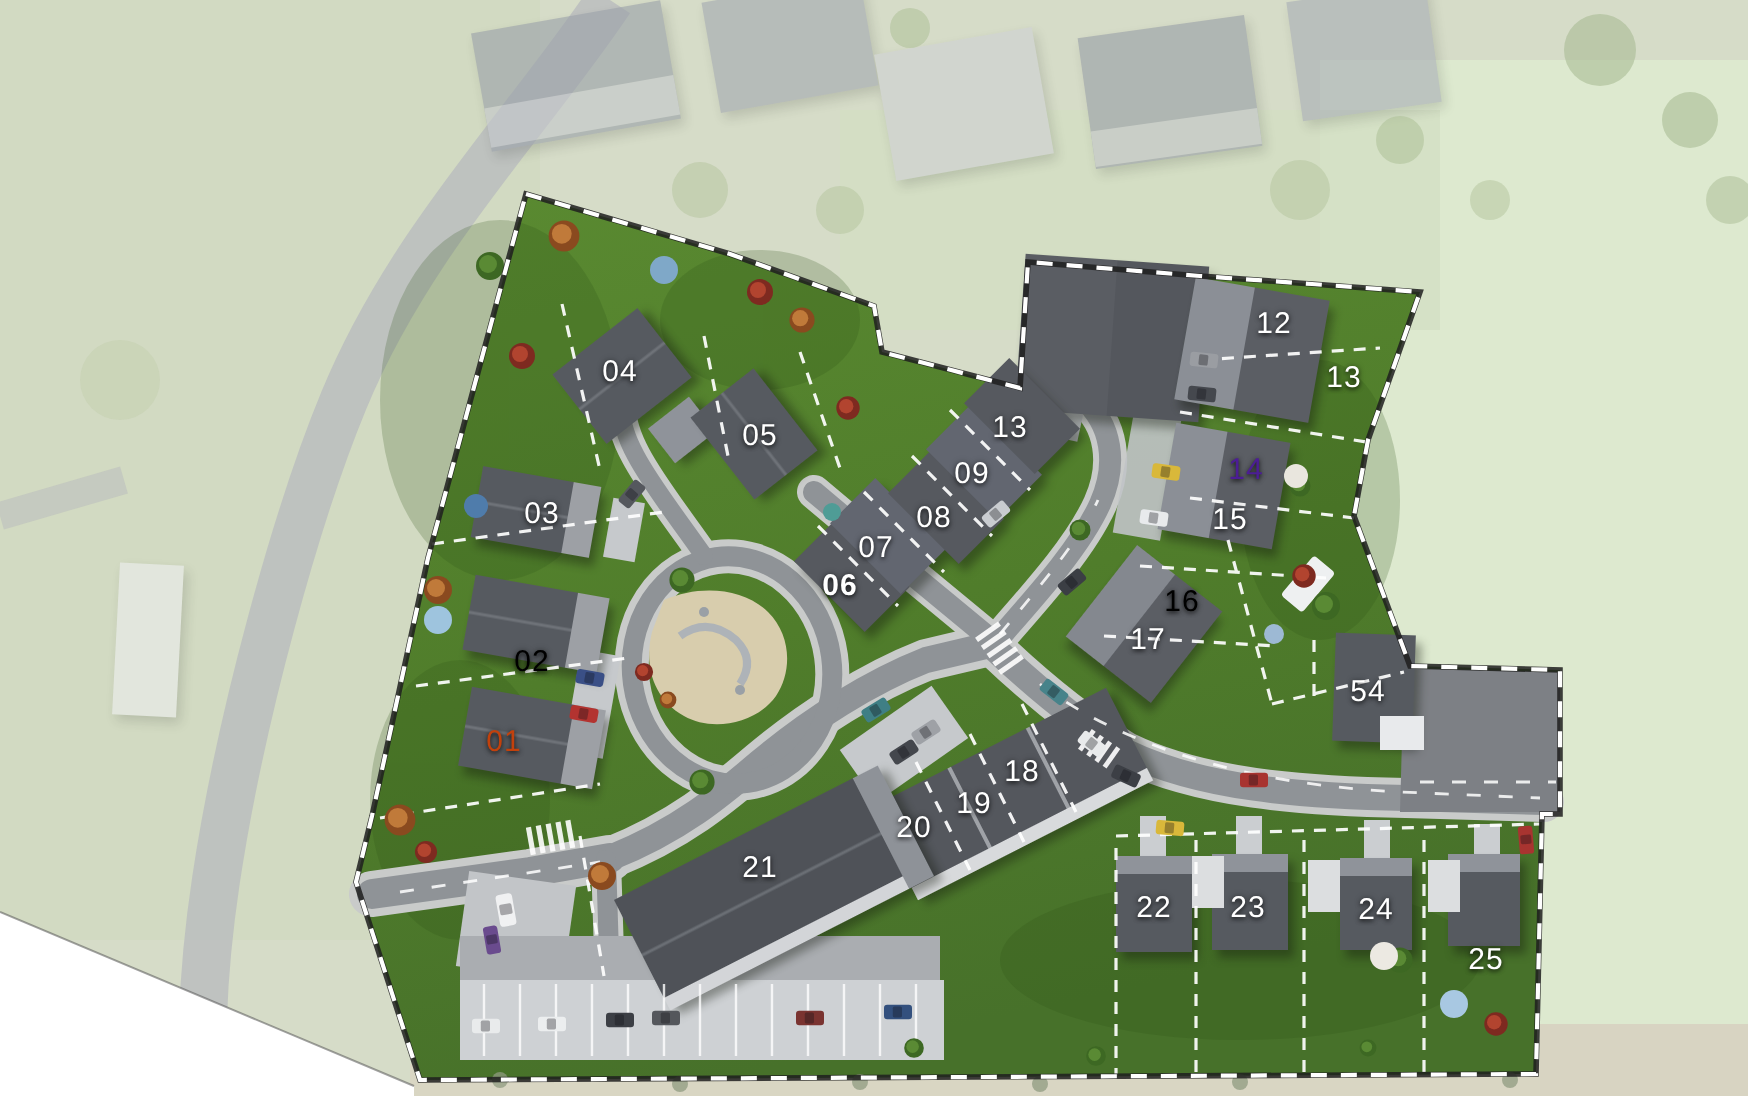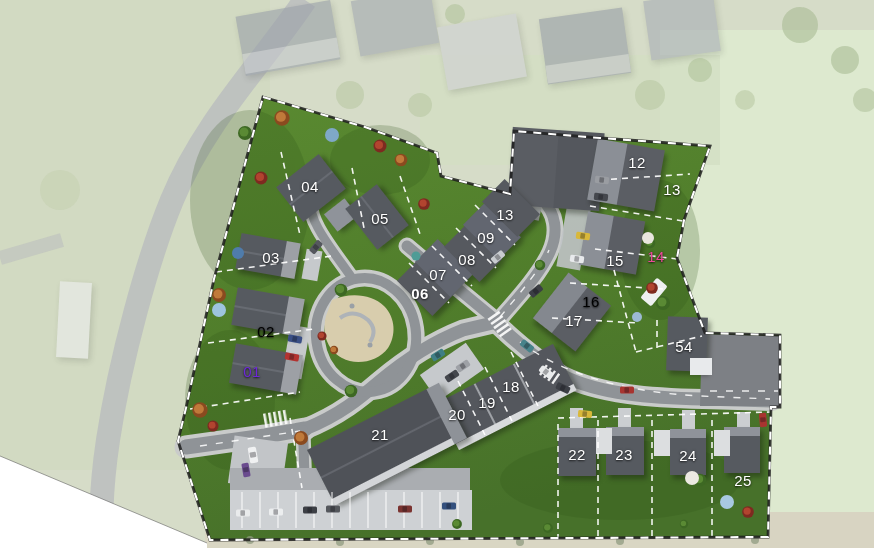--- a/index.html
+++ b/index.html
@@ -392,33 +392,33 @@
     <path d="M263,97 L365,127 L437,153 L441,176 L510,194 L514,131 L600,138 L656,142 L710,146 L684,220 L677,258 L705,333 L780,335 L780,407 L771,407 L768,537 L210,540 L178,441 L186,408 L214,279 Z" stroke="#ffffff" stroke-width="2.1" stroke-dasharray="8 7"></path>
   </g>
 
   <g>
     <polygon points="0,456 207,543 207,548 0,548" fill="#ffffff"></polygon>
     <line x1="0" y1="456" x2="207" y2="543" stroke="#555" stroke-width="1" opacity=".55"></line>
   </g>
 </svg>
 
 <div id="plot-labels">
-      <div class="plot-label" style="left: 252px; top: 371px; color: #6d28d9;">01</div>
+      <div class="plot-label" style="left: 252px; top: 371px; color: #c2410c;">01</div>
       <div class="plot-label" style="left: 266px; top: 331px; color: #000000;">02</div>
       <div class="plot-label" style="left: 271px; top: 257px; color: rgb(255, 255, 255);">03</div>
       <div class="plot-label" style="left: 310px; top: 186px; color: rgb(255, 255, 255);">04</div>
       <div class="plot-label" style="left: 380px; top: 218px; color: rgb(255, 255, 255);">05</div>
       <div class="plot-label" style="left: 420px; top: 293px; color: rgb(255, 255, 255); font-weight: bold;">06</div>
       <div class="plot-label" style="left: 438px; top: 274px; color: rgb(255, 255, 255);">07</div>
       <div class="plot-label" style="left: 467px; top: 259px; color: rgb(255, 255, 255);">08</div>
       <div class="plot-label" style="left: 486px; top: 237px; color: rgb(255, 255, 255);">09</div>
       <div class="plot-label" style="left: 505px; top: 214px; color: rgb(255, 255, 255);">13</div>
       <div class="plot-label" style="left: 637px; top: 162px; color: rgb(255, 255, 255);">12</div>
       <div class="plot-label" style="left: 634px; top: 189px; color: rgb(255, 255, 255); margin-left: 38px;">13</div>
-      <div class="plot-label" style="left: 656px; top: 235px; color: #ec4899; margin-top: 21px;">14</div>
+      <div class="plot-label" style="left: 623px; top: 235px; color: #4c1d95;">14</div>
       <div class="plot-label" style="left: 615px; top: 260px; color: rgb(255, 255, 255);">15</div>
       <div class="plot-label" style="left: 591px; top: 301px; color: #000000;">16</div>
       <div class="plot-label" style="left: 574px; top: 320px; color: rgb(255, 255, 255);">17</div>
       <div class="plot-label" style="left: 684px; top: 346px; color: rgb(255, 255, 255);">54</div>
       <div class="plot-label" style="left: 511px; top: 386px; color: rgb(255, 255, 255);">18</div>
       <div class="plot-label" style="left: 487px; top: 402px; color: rgb(255, 255, 255);">19</div>
       <div class="plot-label" style="left: 457px; top: 414px; color: rgb(255, 255, 255);">20</div>
       <div class="plot-label" style="left: 380px; top: 434px; color: rgb(255, 255, 255);">21</div>
       <div class="plot-label" style="left: 577px; top: 454px; color: rgb(255, 255, 255);">22</div>
       <div class="plot-label" style="left: 624px; top: 454px; color: rgb(255, 255, 255);">23</div>

